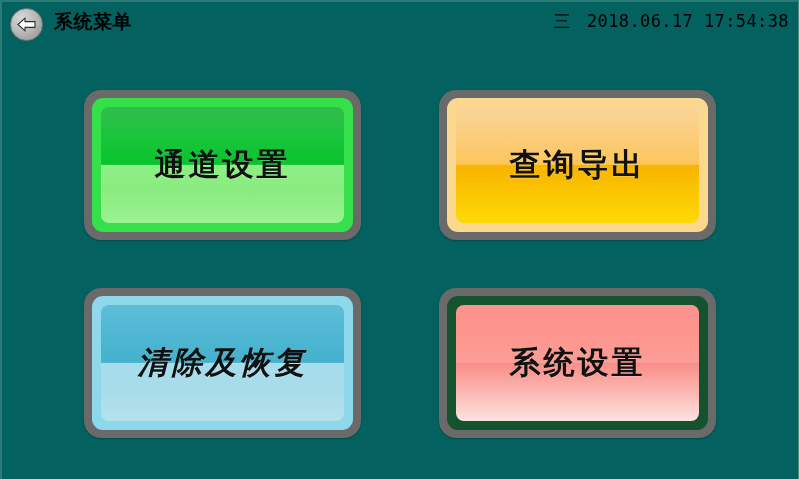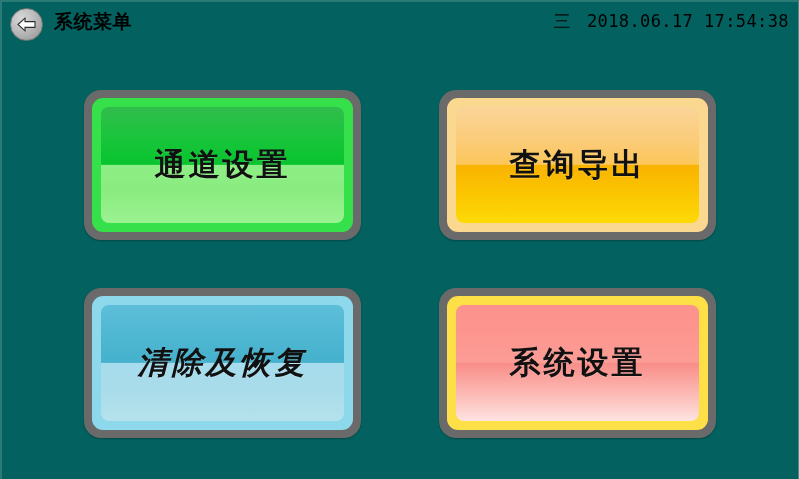--- a/index.html
+++ b/index.html
@@ -174,21 +174,21 @@
         #41b1cf 26%,
         #45b1cc 49.5%,
         #a6dced 50%,
         #a9dcea 74%,
         #b5e2ec 100%);
     font-style: italic;
   }
 
   
   .theme-red .btn-glow {
-    background: #fde047;
+    background: #14532d;
   }
   .theme-red .btn-face {
     background:
       linear-gradient(to bottom,
         #fc7e78 0%,
         #fd8c84 24%,
         #fb9d96 49.5%,
         #f98d88 50%,
         #fcb5b0 74%,
         #fde3e0 100%);

